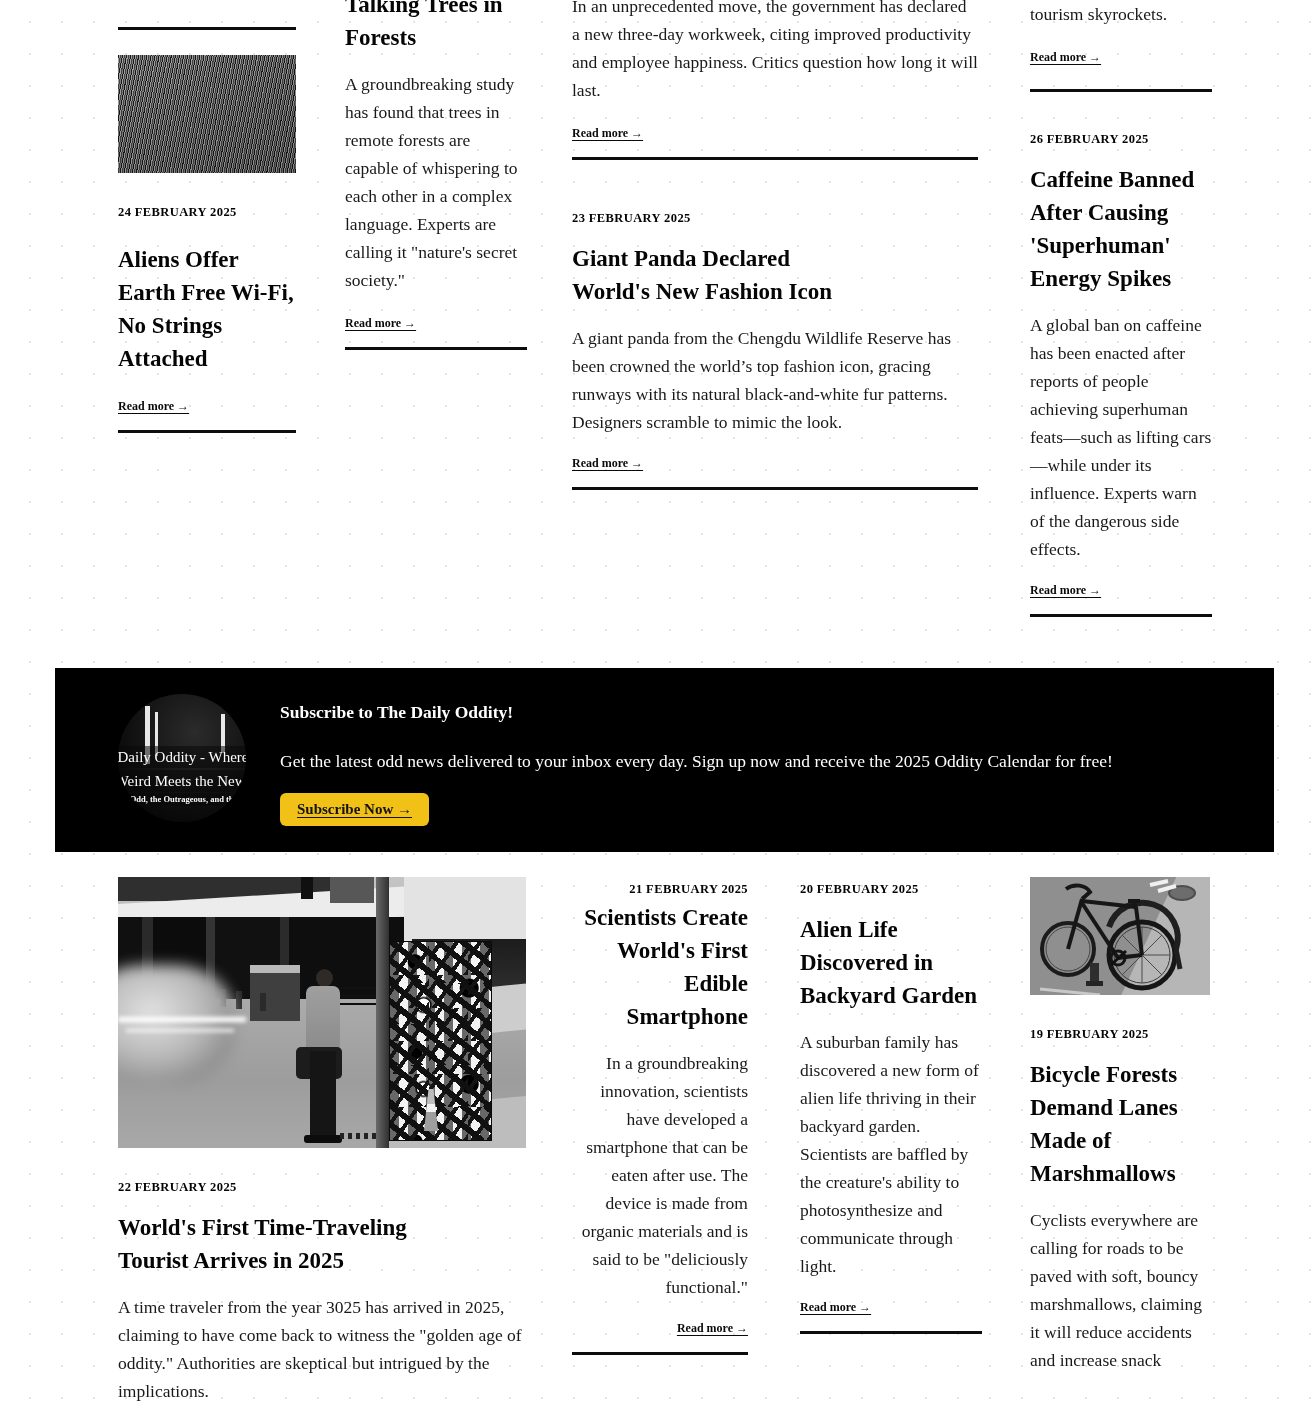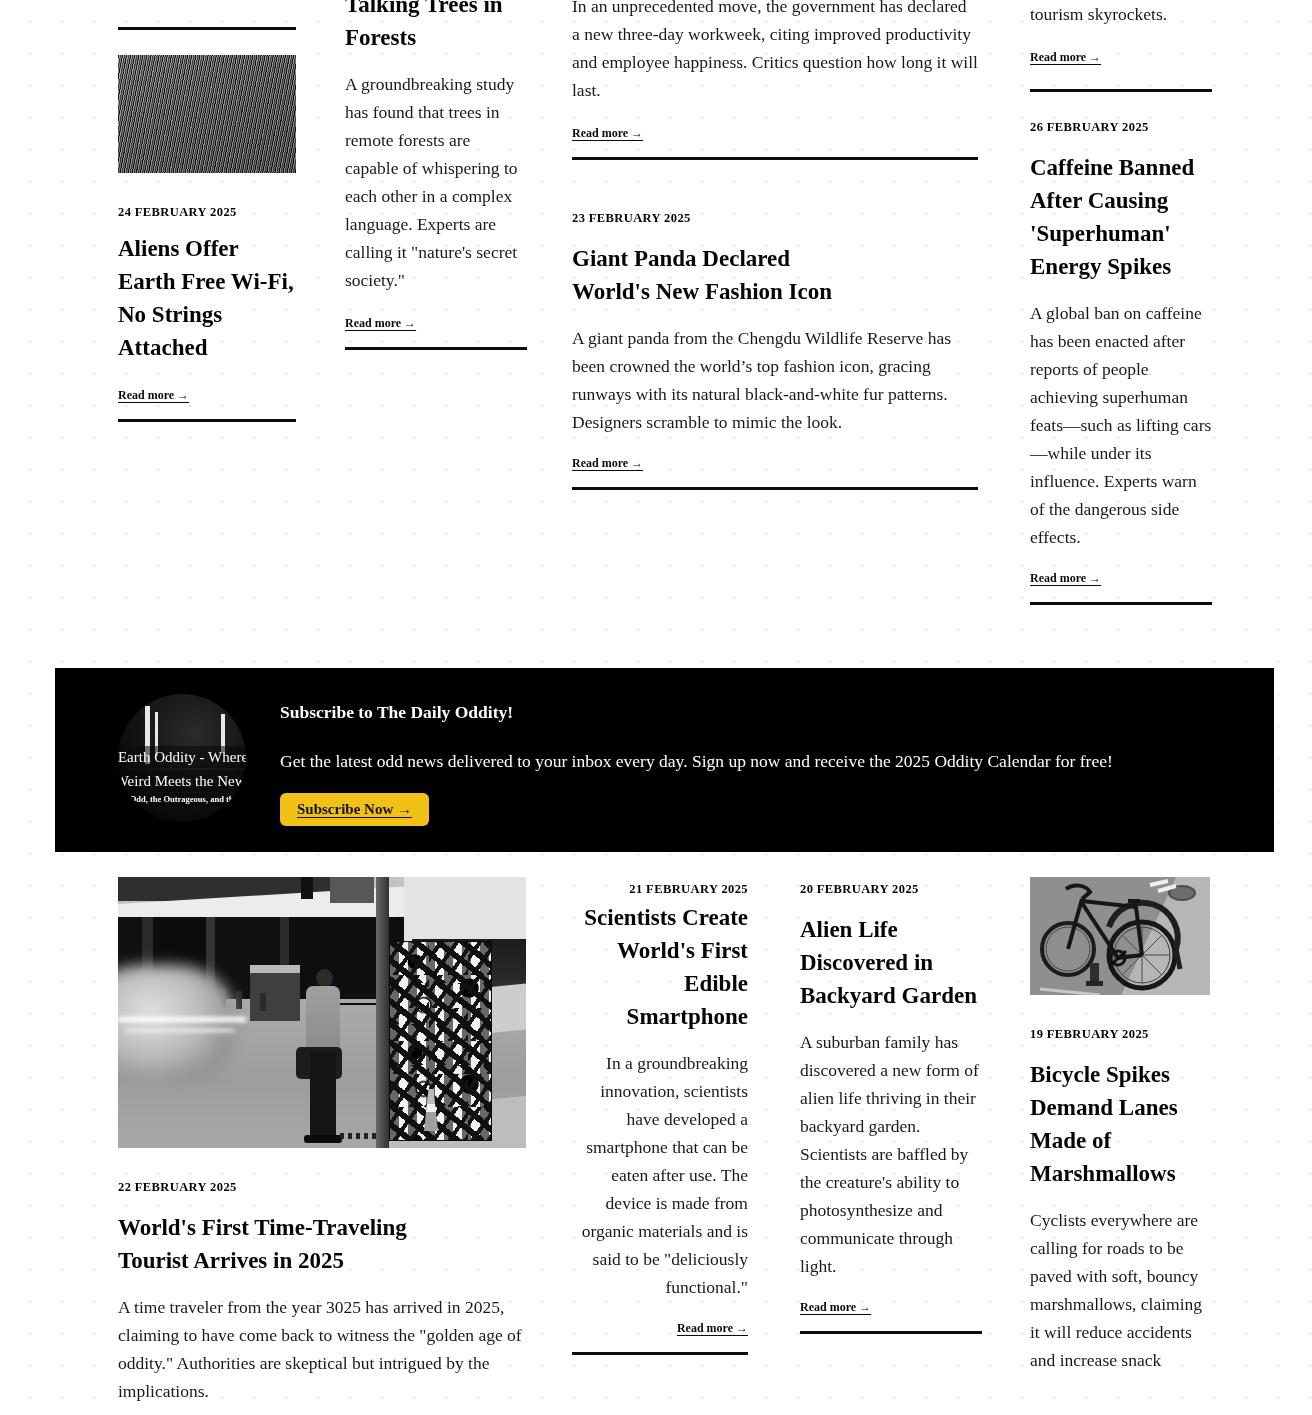--- a/index.html
+++ b/index.html
@@ -91,21 +91,21 @@
 </style>
 </head>
 <body>
 
 <div class="page">
 
   <div class="col" style="left:118px;width:178px;">
     <div class="rule" style="margin-top:27px;"></div>
     <div class="thumb fur" style="margin-top:25px;"></div>
     <div class="date" style="margin-top:32px;">24 FEBRUARY 2025</div>
-    <h3 class="title" style="margin-top:13px;">Aliens Offer Earth Free Wi-Fi, No Strings Attached</h3>
+    <h3 class="title" style="margin-top:24px;">Aliens Offer Earth Free Wi-Fi, No Strings Attached</h3>
     <a class="readmore" style="margin-top:24px;">Read more →</a>
     <div class="rule" style="margin-top:16px;"></div>
   </div>
 
   <div class="col" style="left:345px;width:182px;">
     <h3 class="title" style="margin-top:-12px;">Talking Trees in Forests</h3>
     <p class="body" style="margin-top:16px;">A groundbreaking study has found that trees in remote forests are capable of whispering to each other in a complex language. Experts are calling it "nature's secret society."</p>
     <a class="readmore" style="margin-top:22px;">Read more →</a>
     <div class="rule" style="margin-top:16px;"></div>
   </div>
@@ -125,34 +125,34 @@
     </div>
   </div>
 
   <div class="col" style="left:1030px;width:182px;">
     <div>
       <p class="body">tourism skyrockets.</p>
       <a class="readmore" style="margin-top:22px;">Read more →</a>
       <div class="rule" style="margin-top:24px;"></div>
     </div>
     <div>
-      <div class="date" style="margin-top:28px;">26 FEBRUARY 2025</div>
+      <div class="date" style="margin-top:40px;">26 FEBRUARY 2025</div>
       <h3 class="title" style="margin-top:17px;">Caffeine Banned After Causing 'Superhuman' Energy Spikes</h3>
       <p class="body" style="margin-top:16px;">A global ban on caffeine has been enacted after reports of people achieving superhuman feats—such as lifting cars—while under its influence. Experts warn of the dangerous side effects.</p>
       <a class="readmore" style="margin-top:20px;">Read more →</a>
       <div class="rule" style="margin-top:16px;"></div>
     </div>
   </div>
 
   <div class="banner">
     <div class="logo">
       <div class="streak" style="left:27px;top:12px;width:5px;height:58px;"></div>
       <div class="streak" style="left:37px;top:18px;width:3px;height:44px;"></div>
       <div class="streak" style="left:103px;top:20px;width:4px;height:38px;"></div>
-      <div class="band l1">Earth Oddity - Where</div>
+      <div class="band l1">Daily Oddity - Where</div>
       <div class="band l2">Weird Meets the News</div>
       <div class="band l3">the Odd, the Outrageous, and the Oc</div>
     </div>
     <div class="banner-text">
       <h2 class="banner-heading">Subscribe to The Daily Oddity!</h2>
       <p class="banner-sub">Get the latest odd news delivered to your inbox every day. Sign up now and receive the 2025 Oddity Calendar for free!</p>
       <button class="subscribe-btn">Subscribe Now →</button>
     </div>
   </div>
 
@@ -235,17 +235,17 @@
           <line x1="98" y1="24" x2="110" y2="24"></line>
           <line x1="104" y1="24" x2="106" y2="32"></line>
         </g>
         <circle cx="88" cy="81" r="7" fill="none" stroke="#141414" stroke-width="3"></circle>
         <line x1="81" y1="88" x2="96" y2="74" stroke="#101010" stroke-width="3"></line>
         <rect x="60" y="86" width="9" height="20" fill="#2e2e2e"></rect>
         <rect x="56" y="104" width="17" height="5" fill="#242424"></rect>
       </svg>
     </div>
     <div class="date" style="margin-top:32px;">19 FEBRUARY 2025</div>
-    <h3 class="title" style="margin-top:17px;max-width:165px;">Bicycle Spikes Demand Lanes Made of Marshmallows</h3>
+    <h3 class="title" style="margin-top:17px;max-width:165px;">Bicycle Forests Demand Lanes Made of Marshmallows</h3>
     <p class="body" style="margin-top:16px;">Cyclists everywhere are calling for roads to be paved with soft, bouncy marshmallows, claiming it will reduce accidents and increase snack</p>
   </div>
 
 </div>
 
 </body></html>

